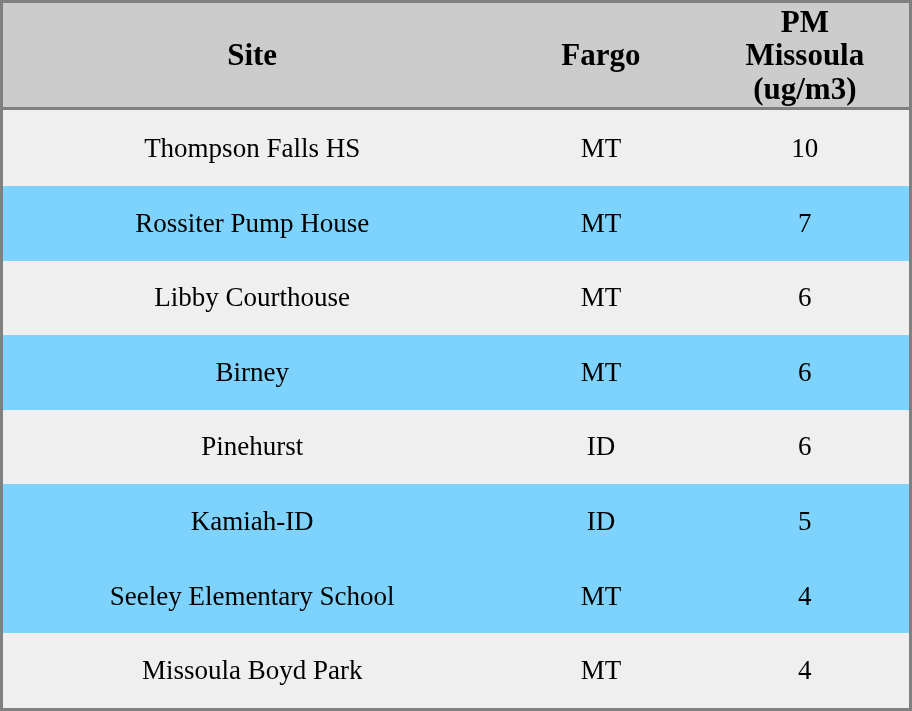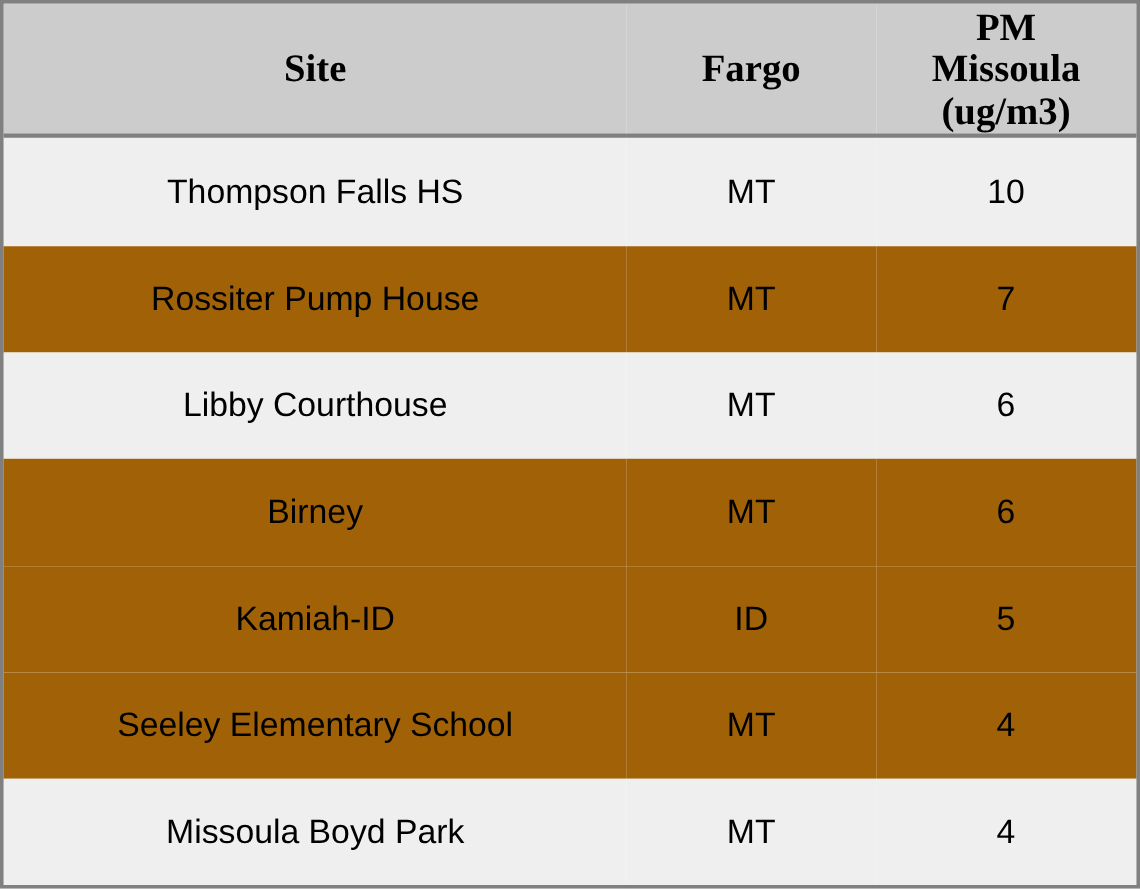--- a/index.html
+++ b/index.html
@@ -42,27 +42,27 @@
   col.col-state { width: 22%; }
   col.col-value { width: 23%; }
 
   table.data-table tbody td {
     font-size: 27px;
     color: #000000;
     text-align: center;
     vertical-align: middle;
     padding: 6px 6px;
     border: none;
-    font-family: Liberation Sans, sans-serif;
+    font-family: Liberation Serif, serif;
   }
   table.data-table tbody tr.odd-row td {
     background: #efefef;
   }
   table.data-table tbody tr.even-row td {
-    background: #a16207;
+    background: #7dd3fc;
   }
 </style>
 </head>
 <body>
 
 <div class="table-wrap">
   <table class="data-table">
     <colgroup>
       <col class="col-site">
       <col class="col-state">
@@ -97,20 +97,25 @@
       <tr class="odd-row">
         <td>Libby Courthouse</td>
         <td>MT</td>
         <td>6</td>
       </tr>
       <tr class="even-row">
         <td>Birney</td>
         <td>MT</td>
         <td>6</td>
       </tr>
+      <tr class="odd-row">
+        <td>Pinehurst</td>
+        <td>ID</td>
+        <td>6</td>
+      </tr>
       <tr class="even-row">
         <td>Kamiah-ID</td>
         <td>ID</td>
         <td>5</td>
       </tr>
       <tr class="even-row">
         <td>Seeley Elementary School</td>
         <td>MT</td>
         <td>4</td>
       </tr>

